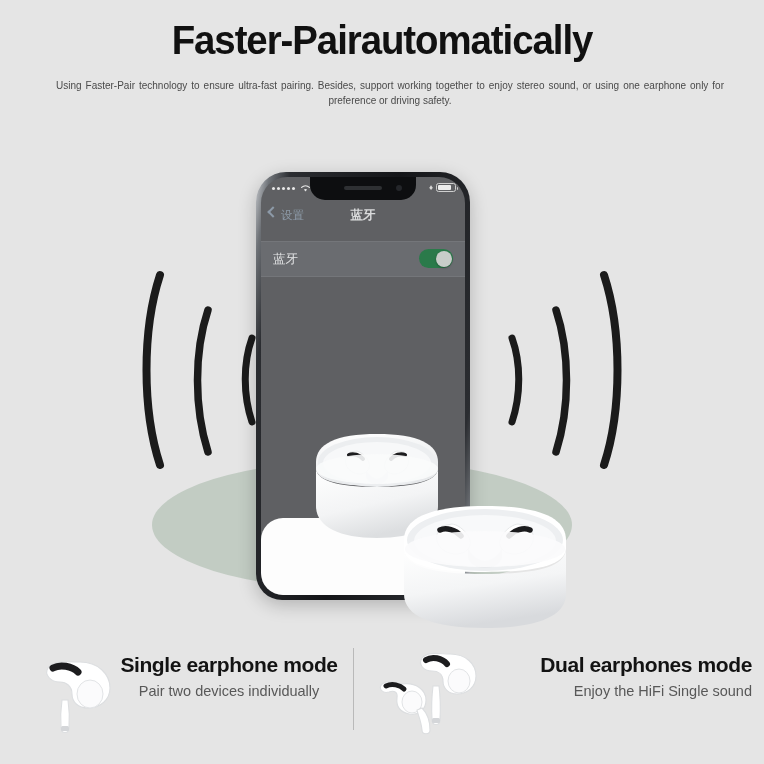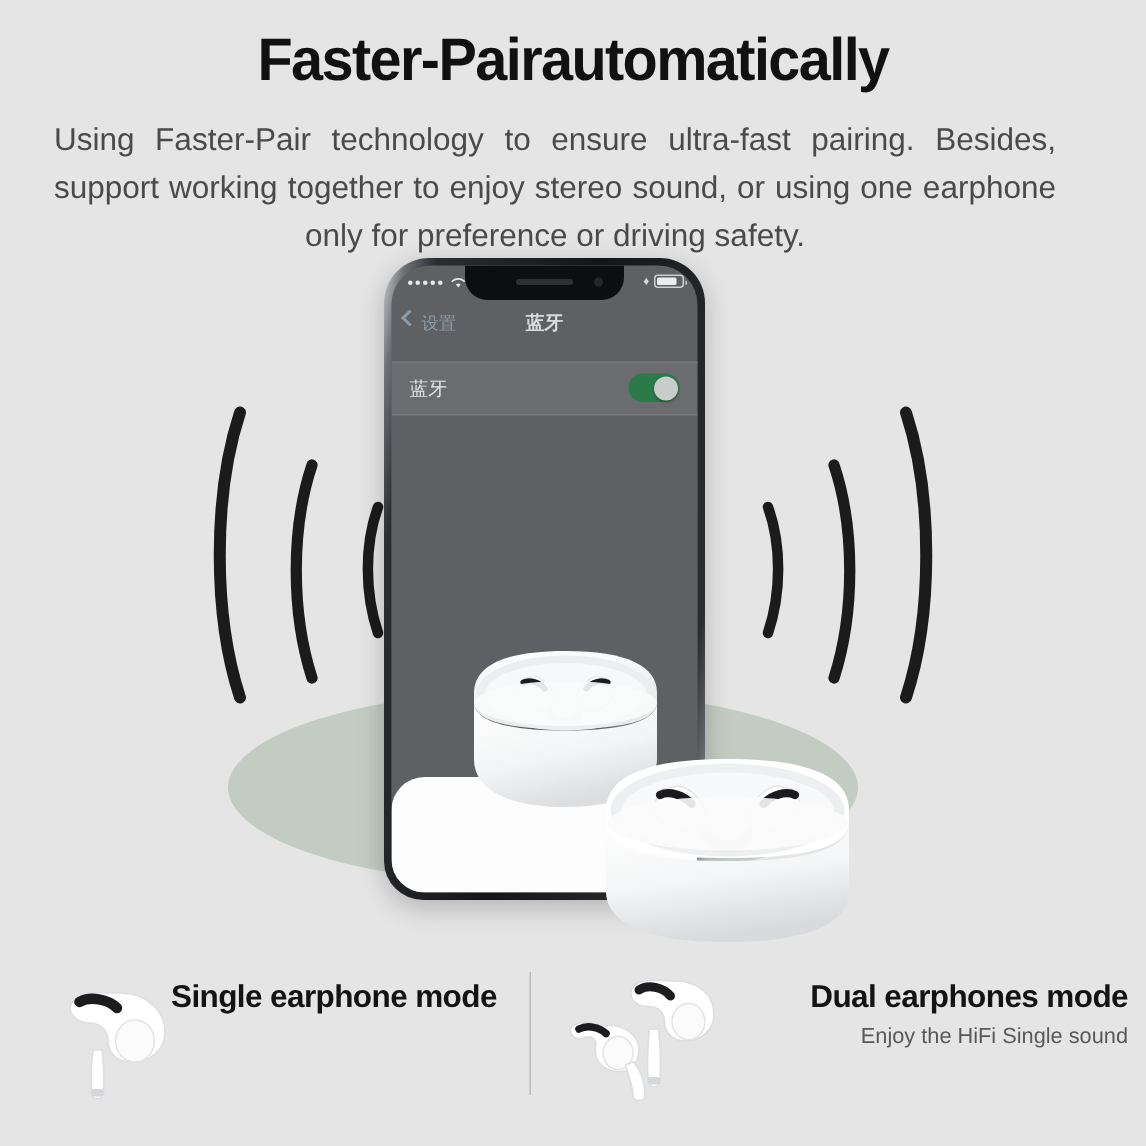--- a/index.html
+++ b/index.html
@@ -32,25 +32,25 @@
     font-size: 40px;
     font-weight: 700;
     letter-spacing: -1.1px;
     color: #111111;
     line-height: 1.1;
     transform: scaleX(0.96);
   }
   .subcopy {
     position: absolute;
     top: 78px;
-    left: 36px;
+    left: 56px;
     width: 668px;
     text-align: justify;
     text-align-last: center;
-    font-size: 21px;
+    font-size: 10px;
     line-height: 1.52;
     color: #4a4a4a;
   }
 
   
   .stage {
     position: absolute;
     top: 160px;
     left: 0;
     width: 764px;
@@ -314,21 +314,21 @@
     top: 8px;
     width: 120px;
     height: 100px;
   }
   .mode-left  .mode-art { left: 6px; }
   .mode-right .mode-art { left: 0px; }
   .mode-text {
     position: absolute;
     top: 20px;
   }
-  .mode-left  .mode-text { left: 100px; width: 230px; }
+  .mode-left  .mode-text { left: 100px; width: 230px; text-align: center; }
   .mode-right .mode-text { left: 112px; width: 268px; text-align: right; }
   .mode-title {
     font-size: 21px;
     font-weight: 700;
     color: #131313;
     letter-spacing: -0.4px;
     line-height: 1.2;
   }
   .mode-sub {
     margin-top: 5px;
@@ -472,20 +472,21 @@
         <path d="M60 22 C 78 22, 90 34, 90 48 C 90 60, 80 68, 68 68
                  C 58 68, 52 62, 52 54 C 52 46, 46 42, 40 42
                  C 30 42, 24 34, 28 28 C 34 20, 48 22, 60 22 Z" fill="#ffffff" stroke="#dcdee0" stroke-width="1.1"></path>
         <ellipse cx="70" cy="54" rx="13" ry="14" fill="#fbfbfc" stroke="#e2e4e6" stroke-width="1"></ellipse>
         <path d="M33 28 C 40 24, 52 26, 58 32" stroke="#1c1c1e" stroke-width="7" stroke-linecap="round" fill="none"></path>
         <path d="M42 60 C 42 60, 40 74, 41 88 C 41 94, 49 94, 49 88 C 50 74, 48 60, 48 60 Z" fill="#ffffff" stroke="#dcdee0" stroke-width="1.1"></path>
         <rect x="41" y="86" width="8" height="5" rx="1.5" fill="#d4d6d9"></rect>
       </svg>
       <div class="mode-text">
         <div class="mode-title">Single earphone mode</div>
+        <div class="mode-sub">Pair two devices individually</div>
       </div>
     </div>
 
     <div class="mode mode-right">
       <svg class="mode-art" viewBox="0 0 120 100">
         <g>
           <path d="M30 44 C 44 42, 54 50, 54 60 C 54 70, 46 76, 37 74
                    C 28 72, 24 66, 25 58 C 26 52, 22 50, 17 52
                    C 10 54, 6 48, 10 44 C 15 40, 22 42, 30 44 Z" fill="#ffffff" stroke="#dcdee0" stroke-width="1.1"></path>
           <ellipse cx="40" cy="62" rx="10" ry="11" fill="#fbfbfc" stroke="#e2e4e6" stroke-width="1"></ellipse>

